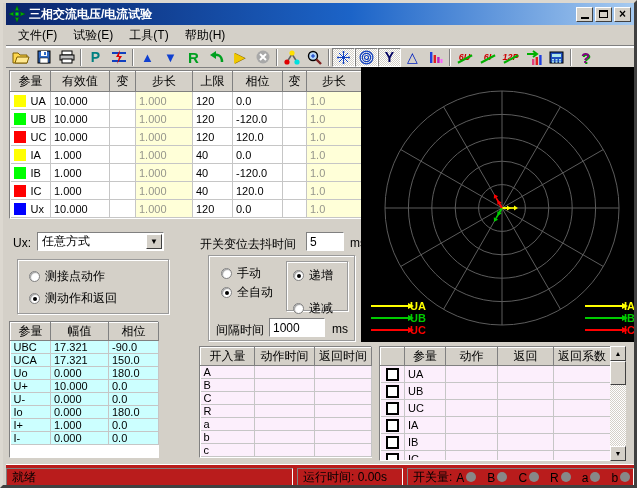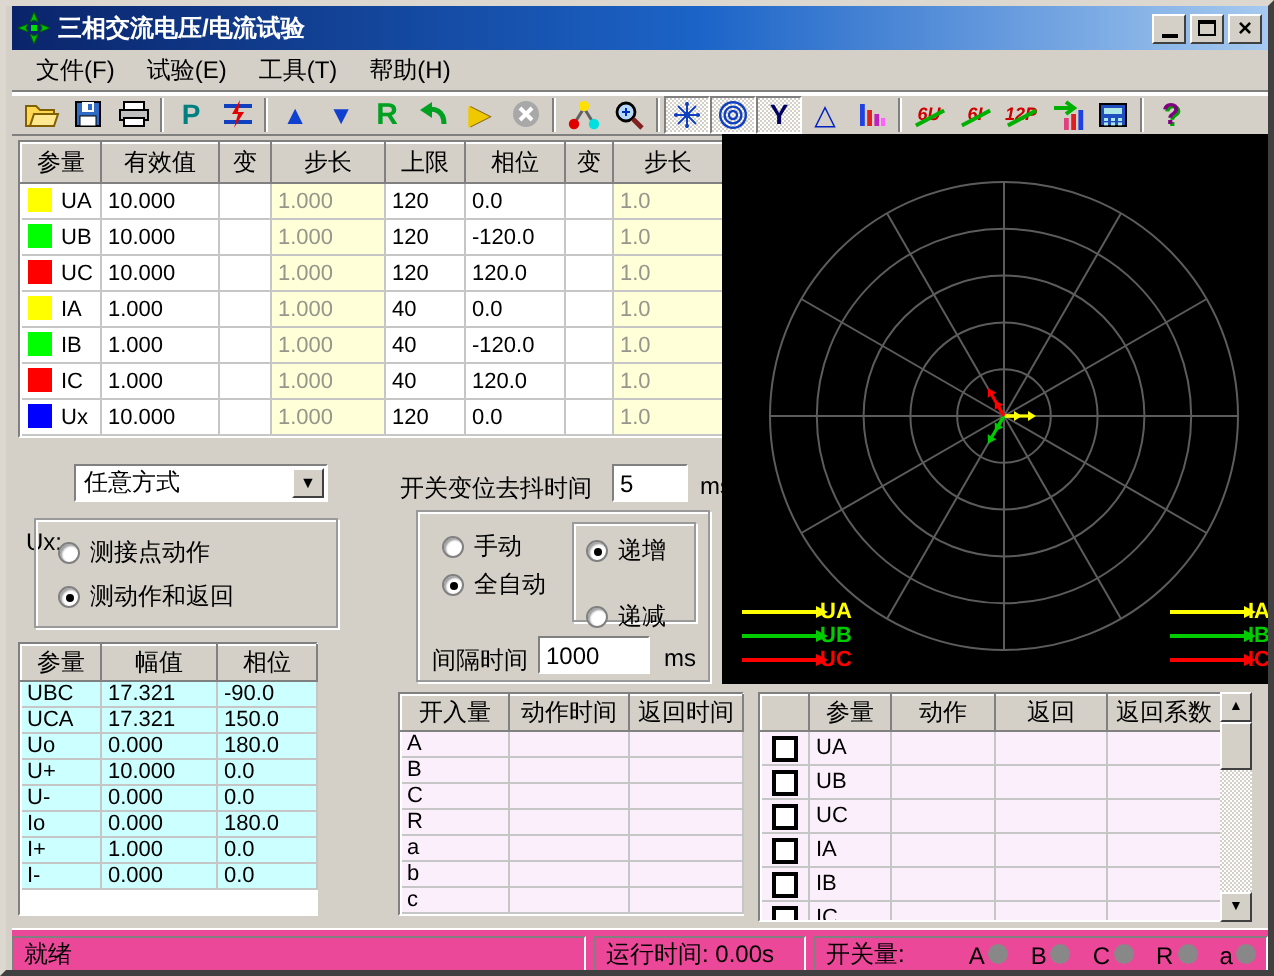--- a/index.html
+++ b/index.html
@@ -83,21 +83,21 @@
     border-color:#fff #404040 #404040 #fff; font-size:7px; display:flex; align-items:center; justify-content:center; }
   .sthumb { position:absolute; left:0; top:15px; width:16px; height:24px; background:#d4d0c8;
     border:1px solid; border-color:#fff #404040 #404040 #fff; }
   
   .chart { position:absolute; left:358px; top:64px; width:276px; height:275px; background:#000; }
   .legend { position:absolute; font-size:11px; font-weight:bold; line-height:12px; }
   .leg-row { display:flex; align-items:center; height:12px; }
   .leg-arrow { height:2px; position:relative; margin-right:1px; }
   .leg-head { width:0; height:0; border-style:solid; border-width:3px 0 3px 6px; position:absolute; right:-5px; top:-2px; }
   
-  .statusbar { position:absolute; left:3px; top:461px; width:628px; height:24px; background:#ec4899;
+  .statusbar { position:absolute; left:3px; top:461px; width:628px; height:24px; background:#b91c1c;
     border-top:1px solid #fff; }
   .sbpanel { position:absolute; top:3px; height:19px; border:1px solid;
     border-color:#808080 #fff #fff #808080; font-size:12px; padding:1px 5px;
     display:flex; align-items:center; white-space:nowrap; overflow:hidden; }
   .ind { width:10px; height:10px; border-radius:50%; background:#888; display:inline-block;
     margin:0 7px 0 2px; }
 </style>
 </head>
 <body>
 
@@ -355,21 +355,21 @@
             <td class="ylw">1.000</td>
             <td>120</td>
             <td>0.0</td>
             <td></td>
             <td class="ylw">1.0</td>
           </tr>
         </tbody>
     </table>
   </div>
 
-  <div class="lbl" style="left:10px; top:233px;margin-top:28px;">Ux:</div>
+  <div class="lbl" style="left:10px; top:233px;">Ux:</div>
   <div class="combo">
     <div class="combo-text">任意方式</div>
     <div class="combo-btn">▼</div>
   </div>
   <div class="lbl" style="left:197px; top:233px;">开关变位去抖时间</div>
   <div class="field" style="left:303px; top:229px; width:38px;">5</div>
   <div class="lbl" style="left:347px; top:233px;">ms</div>
 
   <div class="gbox" style="left:14px; top:256px; width:152px; height:55px;"></div>
   <div class="radio-row" style="left:26px; top:287px;">
@@ -672,19 +672,19 @@
             <span class="leg-head" style="border-color: transparent transparent transparent rgb(255, 0, 0);"></span>
           </span>
           <span style="color: rgb(255, 0, 0);">IC</span>
         </div>
       </div>
   </div>
 
   <div class="statusbar">
     <div class="sbpanel" style="left:0; width:287px;">就绪</div>
     <div class="sbpanel" style="left:291px; width:106px;">运行时间: 0.00s</div>
-    <div class="sbpanel" style="left:401px; width:227px;gap:28px;">
+    <div class="sbpanel" style="left:401px; width:227px;">
       <span>开关量:</span>
       <span id="switch-inds"><span style="margin-left: 4px;">A</span><span class="ind"></span><span style="margin-left: 4px;">B</span><span class="ind"></span><span style="margin-left: 4px;">C</span><span class="ind"></span><span style="margin-left: 4px;">R</span><span class="ind"></span><span style="margin-left: 4px;">a</span><span class="ind"></span><span style="margin-left: 4px;">b</span><span class="ind"></span></span>
     </div>
   </div>
 
 </div>
 
 </body></html>

